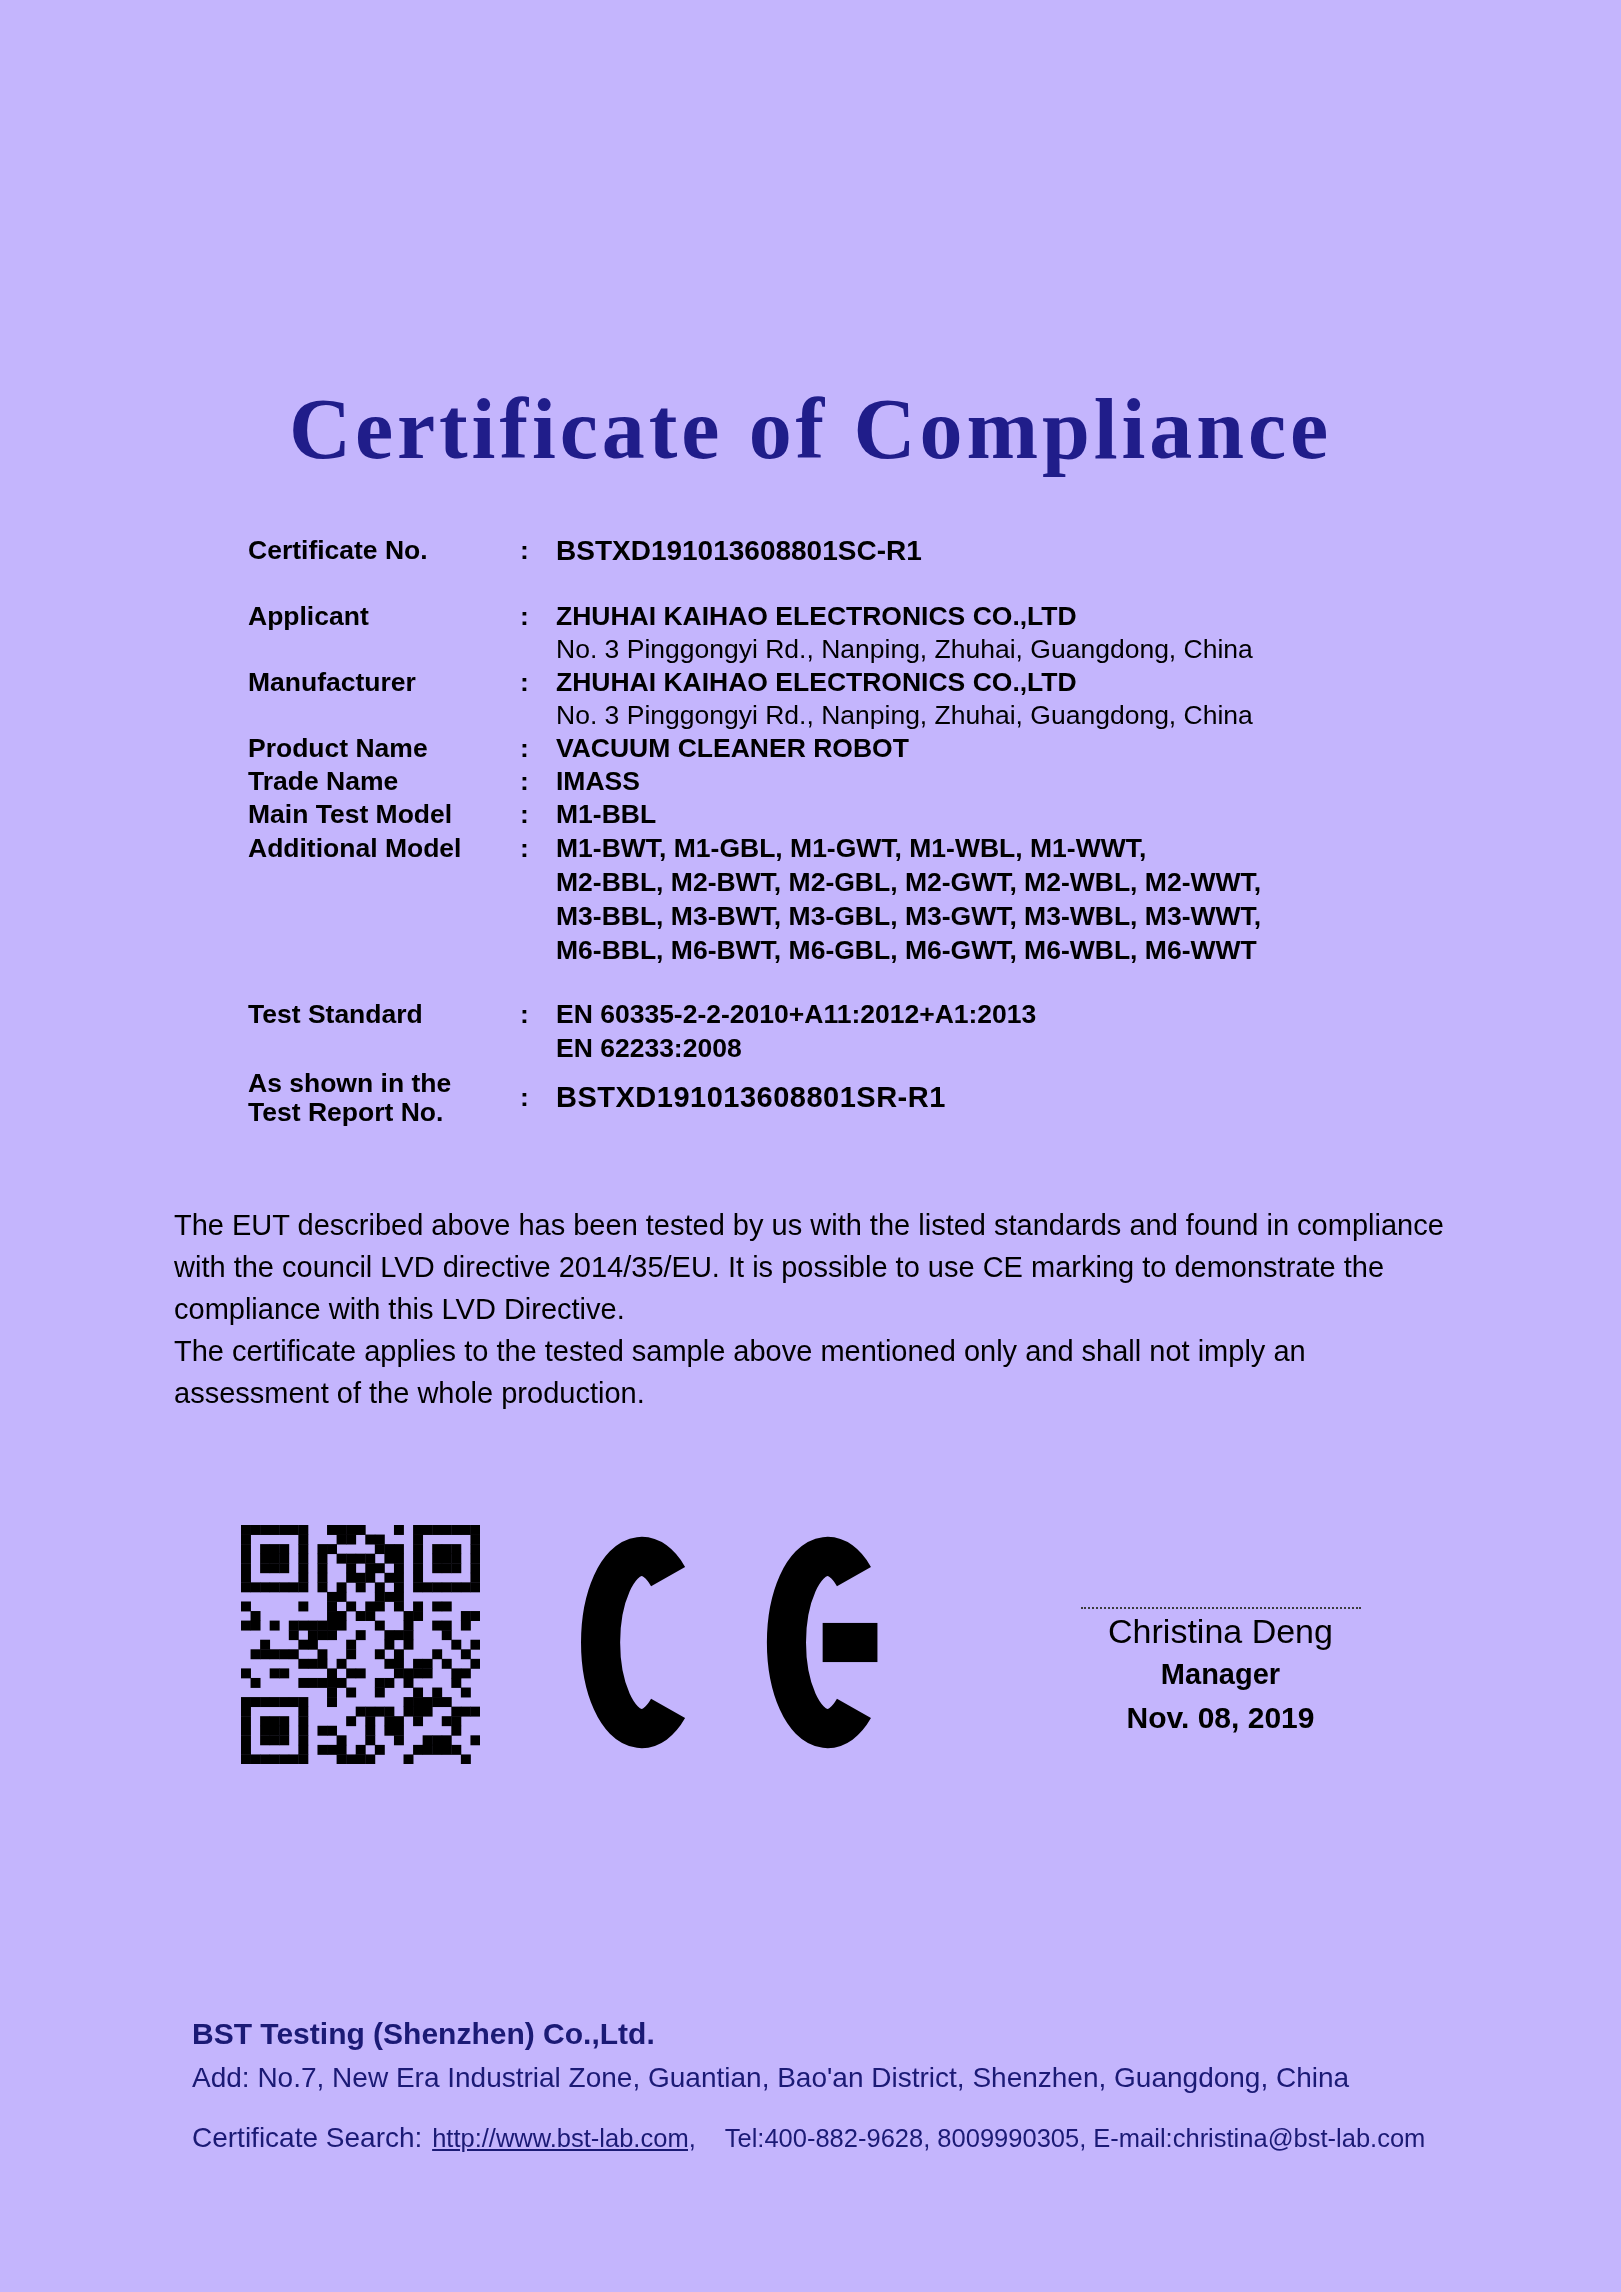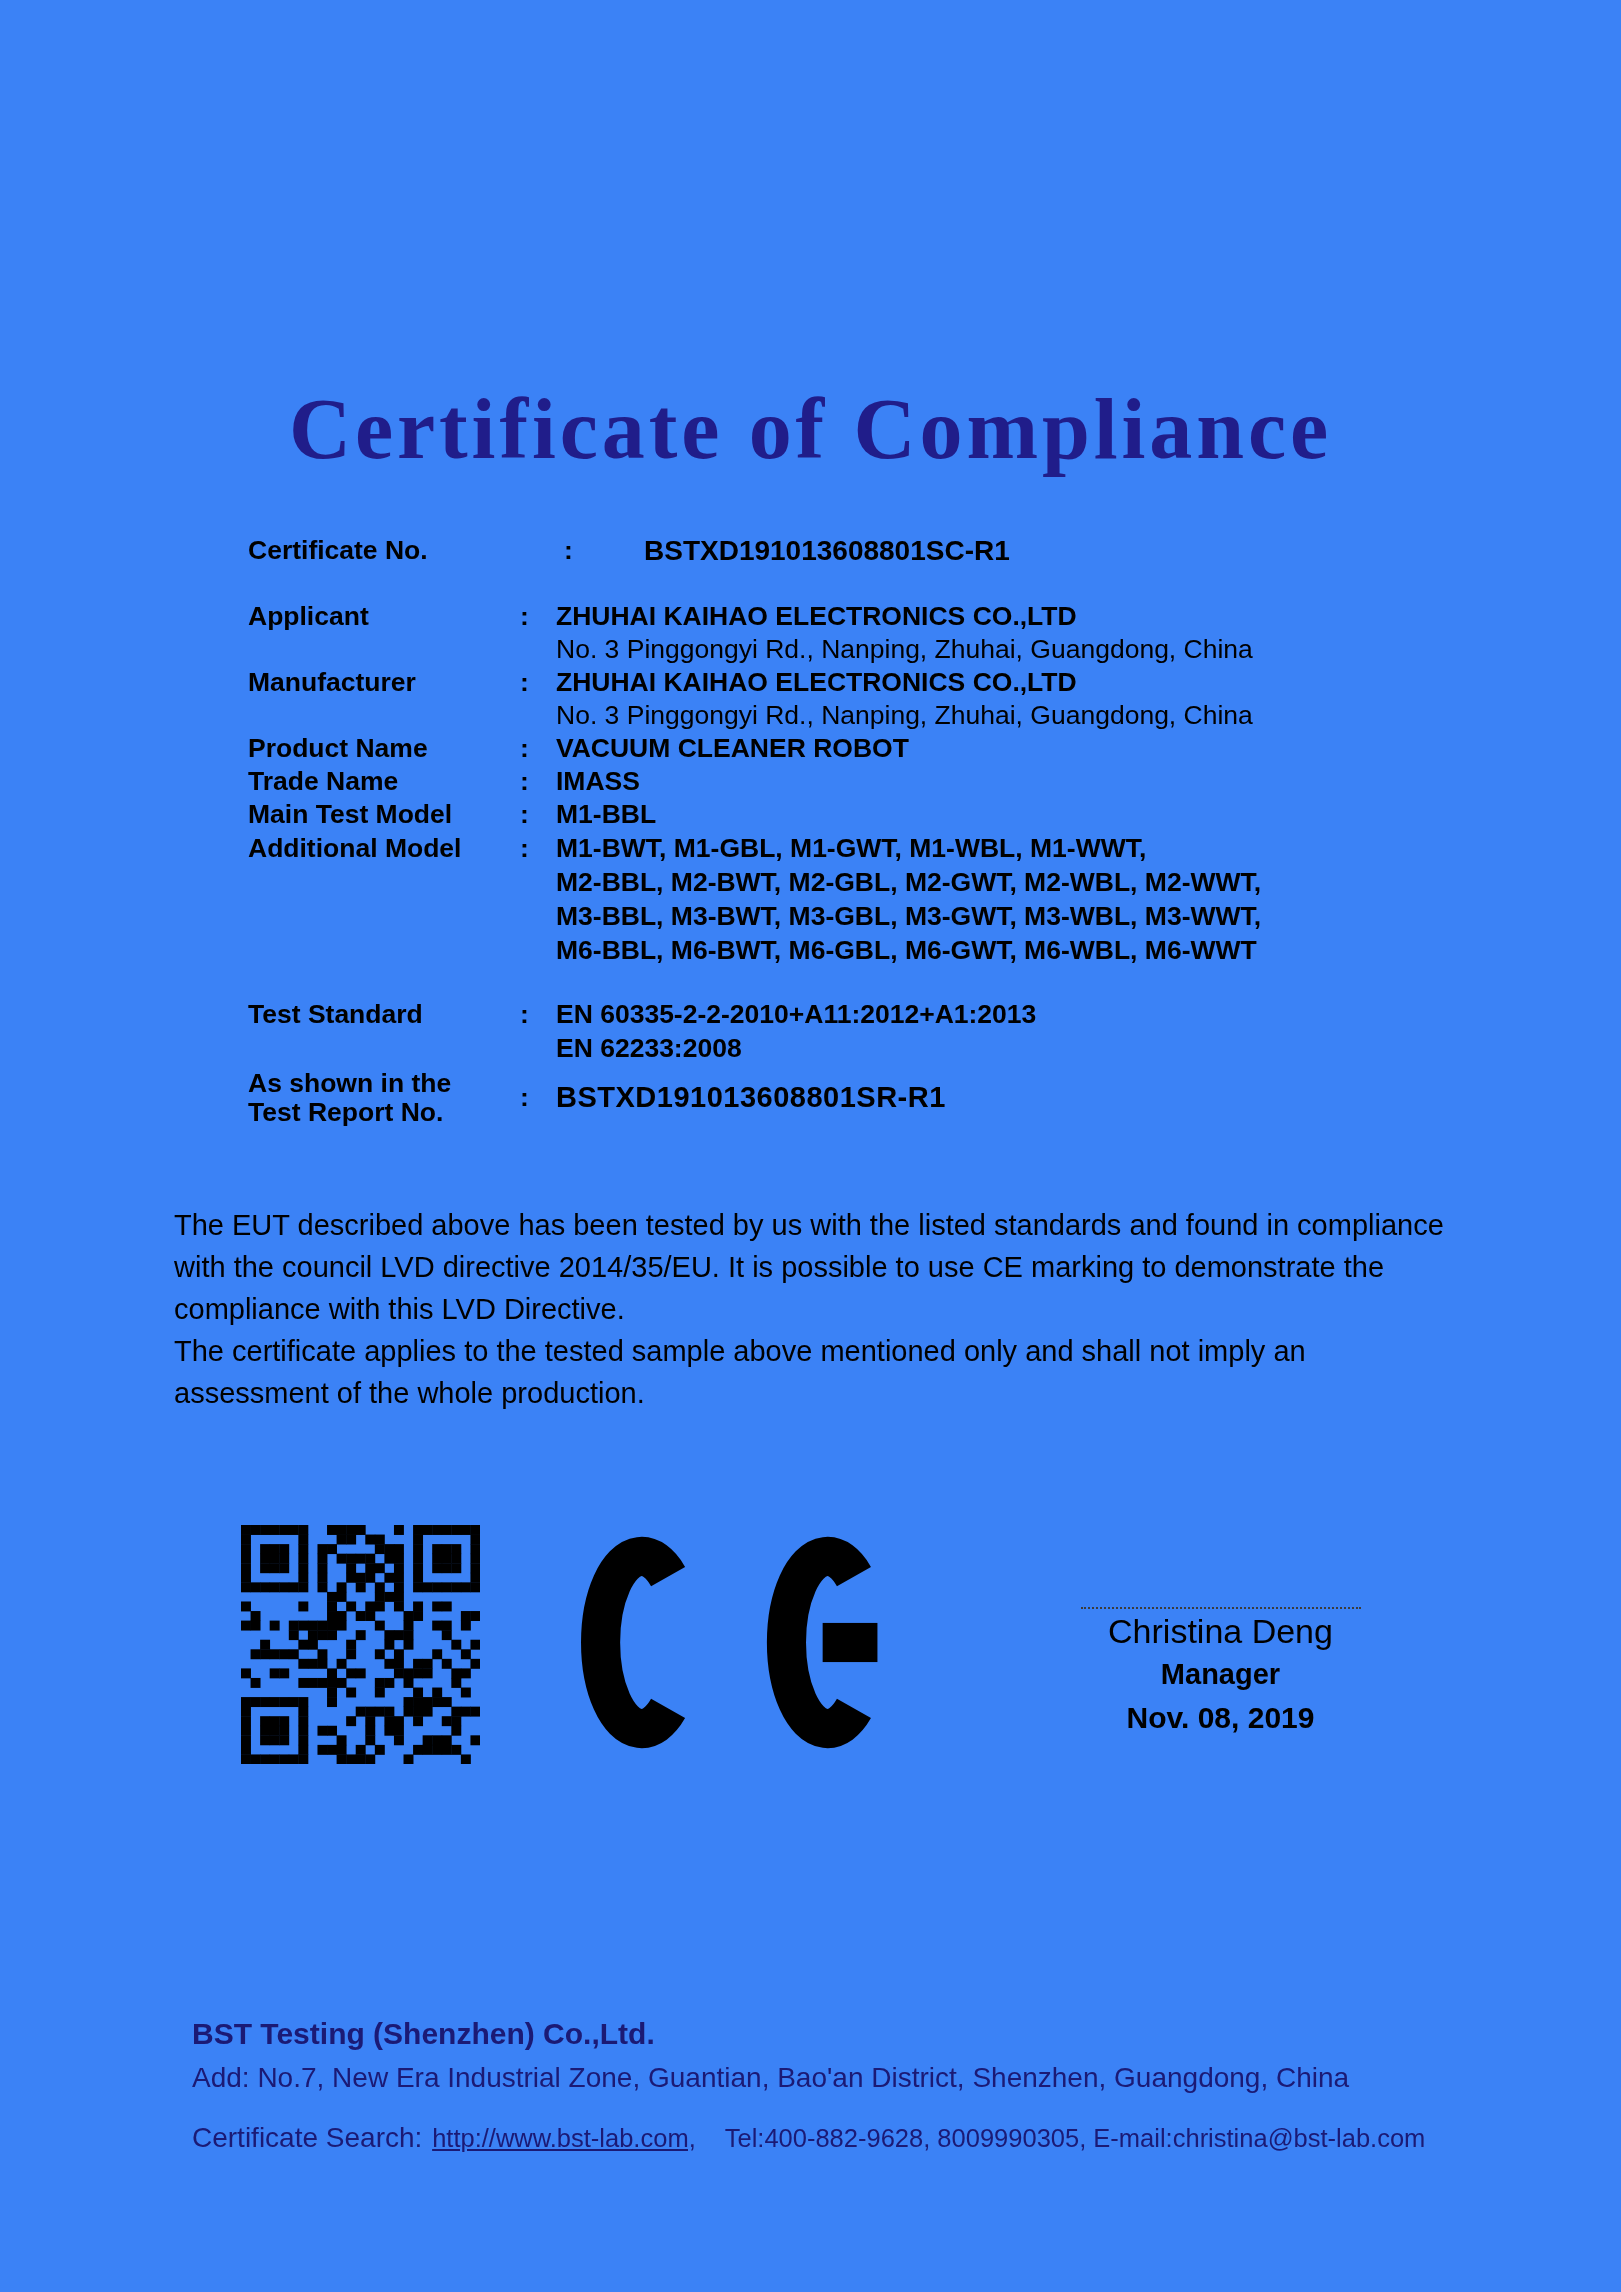--- a/index.html
+++ b/index.html
@@ -1,34 +1,34 @@
 <!DOCTYPE html>
 <html><head>
 <meta charset="utf-8">
 <style>
   html,body{margin:0;padding:0;background:#ffffff;}
   .page{
-    position:relative;width:1621px;height:2293px;background:#3b82f6;
+    position:relative;width:1621px;height:2293px;background:#c4b5fd;
     font-family:"Liberation Sans",sans-serif;color:#000;overflow:hidden;
   }
   
   .title{
     position:absolute;top:384px;left:0;width:1621px;margin:0;
     text-align:center;font-family:"Liberation Serif",serif;font-weight:bold;
     font-size:86px;letter-spacing:3.9px;color:#201d8a;line-height:90px;
   }
   
   .info{position:absolute;left:248px;top:534px;width:1166px;font-size:26.5px;line-height:33px;}
   .row{display:flex;align-items:flex-start;}
   .lbl{width:272px;font-weight:bold;flex:none;}
   .colon{width:36px;font-weight:bold;flex:none;}
   .val{font-weight:bold;}
   .val .addr{font-weight:normal;}
   .big{font-size:28px;}
-  .mb-gap{margin-bottom:33px;gap:44px;}
+  .mb-gap{margin-bottom:33px;}
   .lines35{line-height:34px;}
   .mt-std{margin-top:30px;}
   .row-report{align-items:center;margin-top:3.9px;}
   .lbl-2line{line-height:29px;}
   .report{font-size:29px;letter-spacing:0.5px;}
   
   .body-text{position:absolute;left:174px;top:1204px;width:1290px;font-size:29px;line-height:42px;}
   .body-text p{margin:0;}
   
   .qr{position:absolute;left:241px;top:1525px;width:239px;height:239px;}

